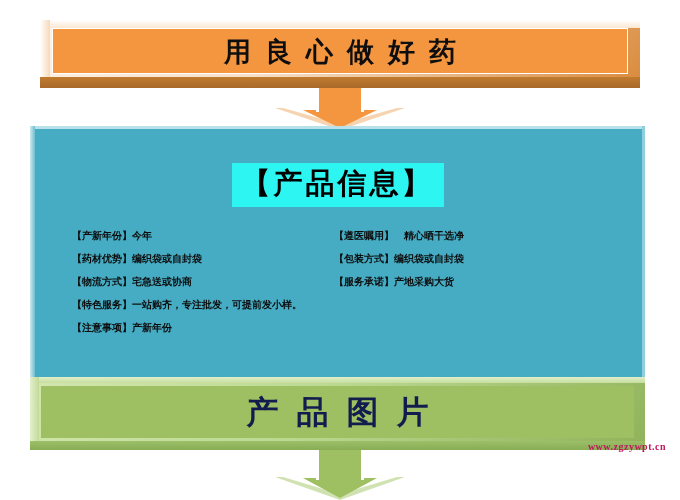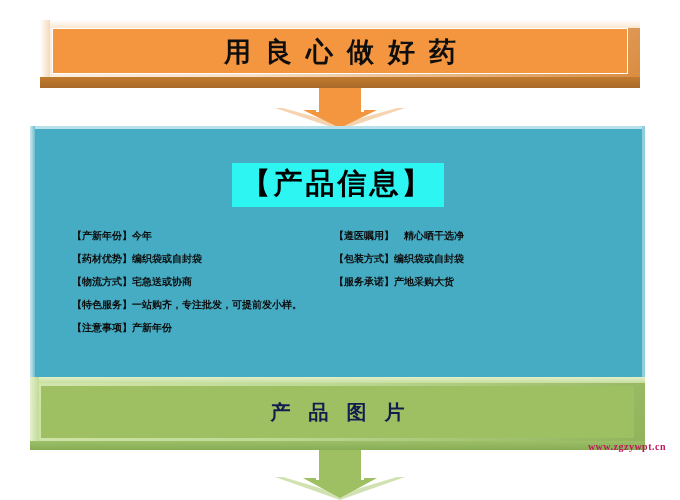--- a/index.html
+++ b/index.html
@@ -221,21 +221,21 @@
     bottom: 12px;
     background: #9ec062;
     box-sizing: border-box;
     display: flex;
     align-items: center;
     justify-content: center;
   }
   .banner-green-text {
     font-family: "DejaVu Serif", serif;
     font-weight: bold;
-    font-size: 20px;
+    font-size: 32px;
     color: #121c4e;
     letter-spacing: 18px;
     text-indent: 18px;
     line-height: 1;
     white-space: nowrap;
   }
 
   
   .watermark {
     position: absolute;

